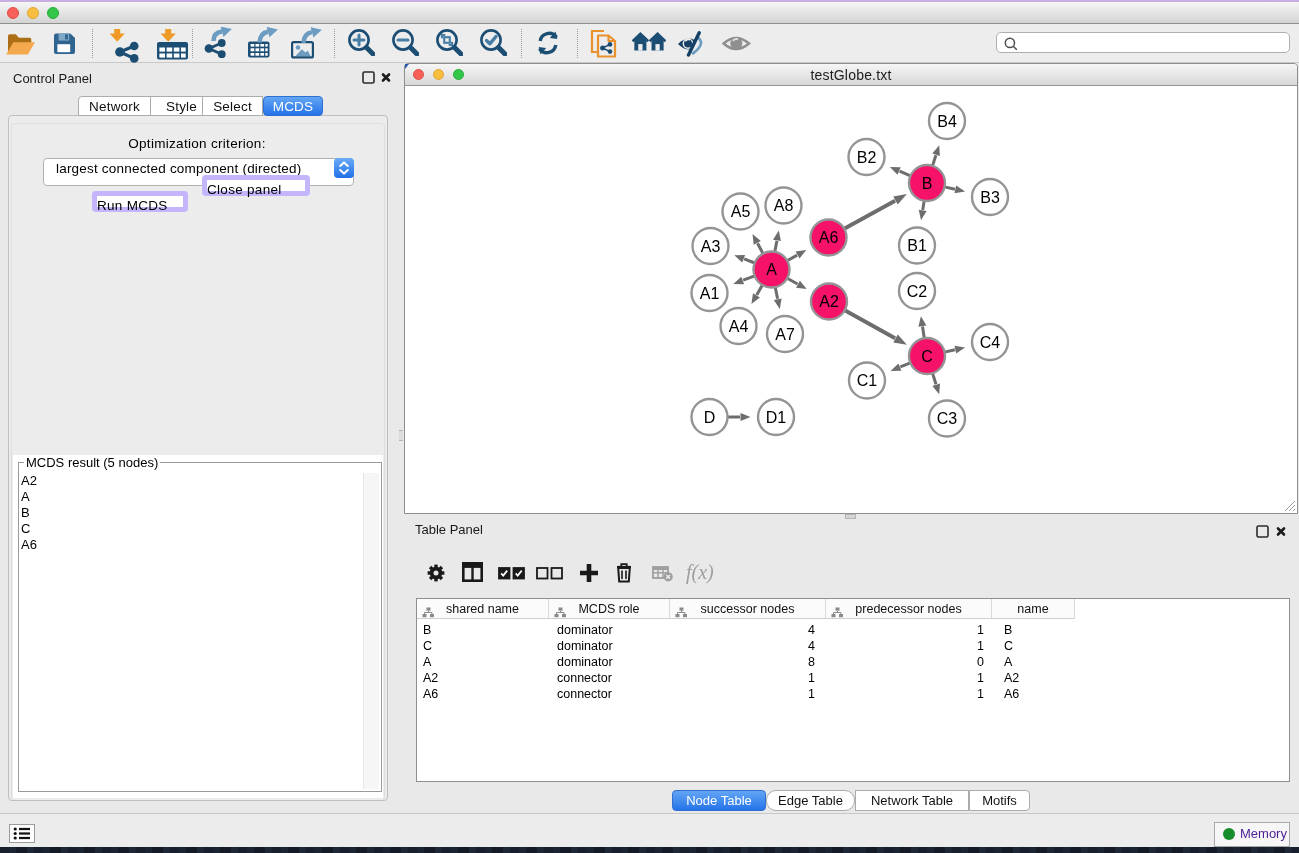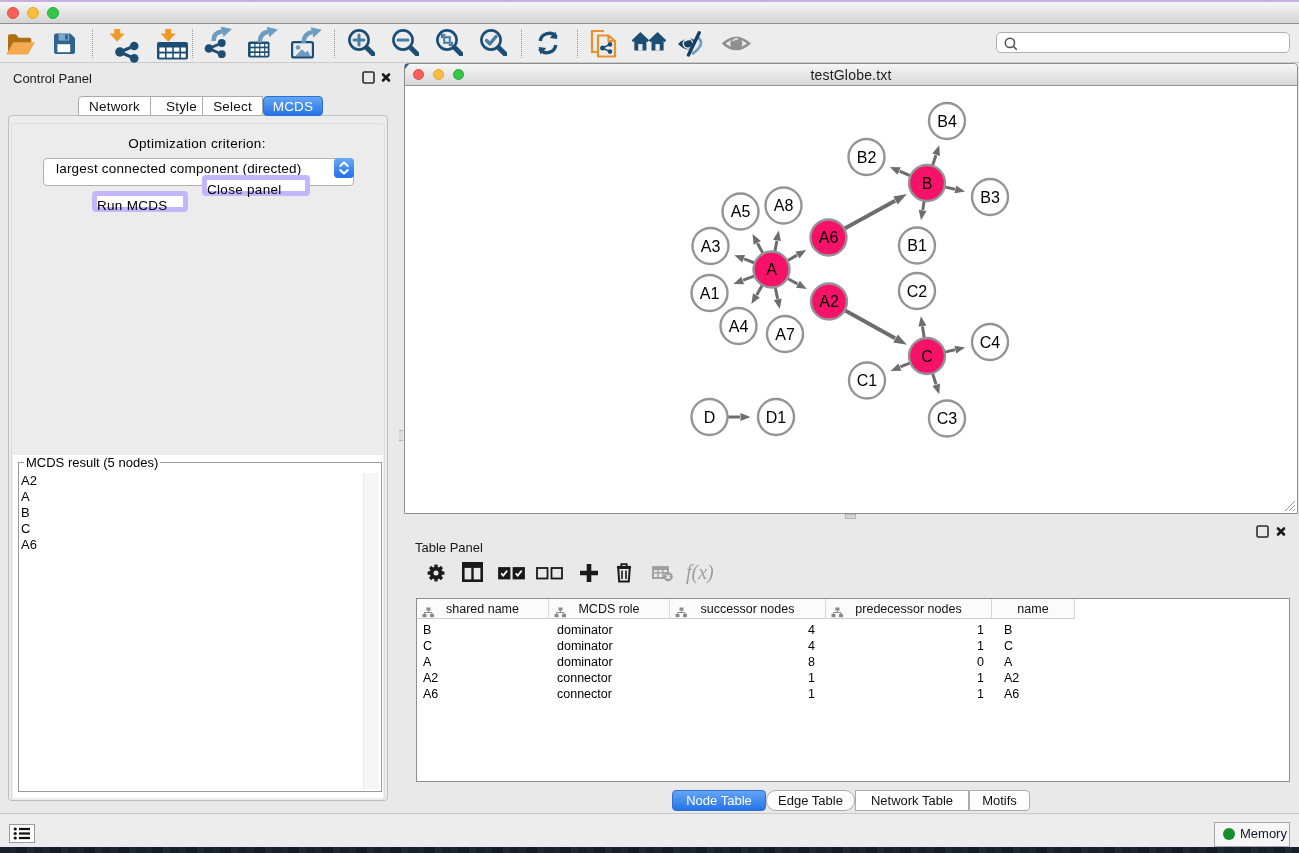--- a/index.html
+++ b/index.html
@@ -40,31 +40,31 @@
 #mlist{position:absolute;left:2px;top:10px;font-size:13px;color:#000;line-height:16px;}
 #mscroll{position:absolute;right:2px;top:10px;width:15px;height:316px;background:#f6f6f6;border-left:1px solid #e7e7e7;}
 
 #netwin{position:absolute;left:404px;top:63px;width:894px;height:451px;background:#fff;
  border:1px solid #8e8e8e;box-sizing:border-box;border-radius:4px 4px 0 0;}
 #net-titlebar{position:absolute;left:0;top:0;width:892px;height:21px;
  background:linear-gradient(#f6f6f6,#d8d8d8);border-bottom:1px solid #939393;border-radius:4px 4px 0 0;}
 #net-title{position:absolute;left:0;top:2.5px;width:100%;text-align:center;font-size:14px;letter-spacing:0.2px;color:#1d1d1d;}
 #net-titlebar .tl{position:absolute;top:5px;width:11px;height:11px;border-radius:50%;}
 
-#tp-title{position:absolute;left:415px;top:540px;font-size:13px;color:#1a1a1a;}
+#tp-title{position:absolute;left:415px;top:522px;font-size:13px;color:#1a1a1a;}
 #tablebox{position:absolute;left:416px;top:598px;width:872px;height:182px;background:#fff;
  border:1px solid #8f8f8f;}
 .th{position:absolute;top:0;height:20px;background:#fbfbfb;border-right:1px solid #d9d9d9;
  border-bottom:1px solid #cfcfcf;box-sizing:border-box;font-size:12.5px;color:#111;text-align:center;line-height:20px;}
 .td{position:absolute;font-size:12.5px;color:#000;height:16px;line-height:16px;}
 .btab{position:absolute;top:790px;height:21px;background:#fff;border:1px solid #ababab;
  box-sizing:border-box;font-size:13px;color:#111;text-align:center;line-height:19px;}
 #statusbar{position:absolute;left:0;top:813px;width:1299px;height:33px;background:#ececec;border-top:1px solid #c9c9c9;}
 #memorybtn{position:absolute;left:1214px;top:822px;width:74px;height:23px;background:#f6f6f6;
- border:1px solid #a8a8a8;font-size:13px;color:#0f172a;}
+ border:1px solid #a8a8a8;font-size:13px;color:#4c1d95;}
 #listbtn{position:absolute;left:9px;top:824px;width:26px;height:19px;background:#fdfdfd;border:1px solid #9b9b9b;box-sizing:border-box;}
 </style></head>
 <body>
 <div id="app"></div>
 <div id="darkstrip"></div>
 <div id="titlebar">
  <div class="tl" style="left:7px;background:#f9605a;border:1px solid #dd4f48;box-sizing:border-box;"></div>
  <div class="tl" style="left:27px;background:#f8be3f;border:1px solid #dfa633;box-sizing:border-box;"></div>
  <div class="tl" style="left:47px;background:#34c648;border:1px solid #27ad38;box-sizing:border-box;"></div>
 </div>

